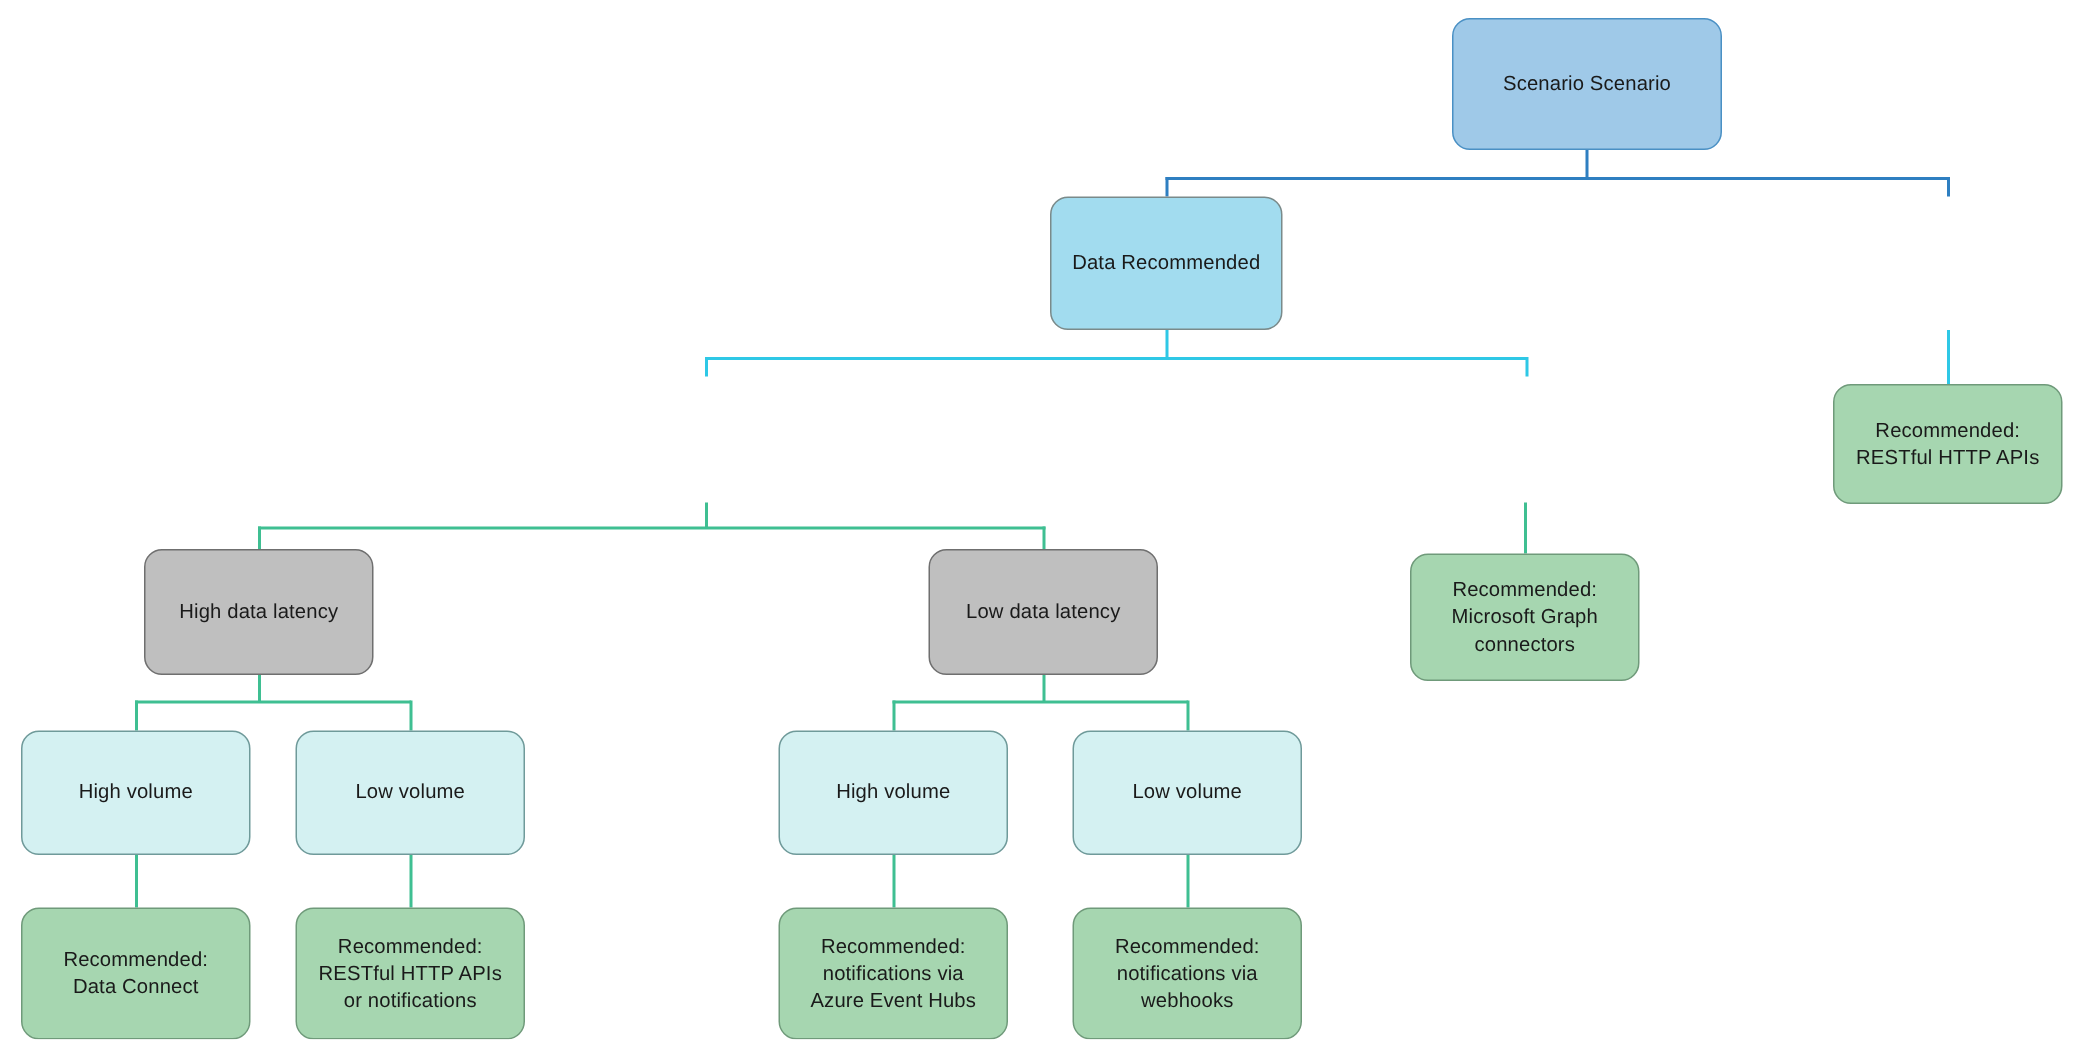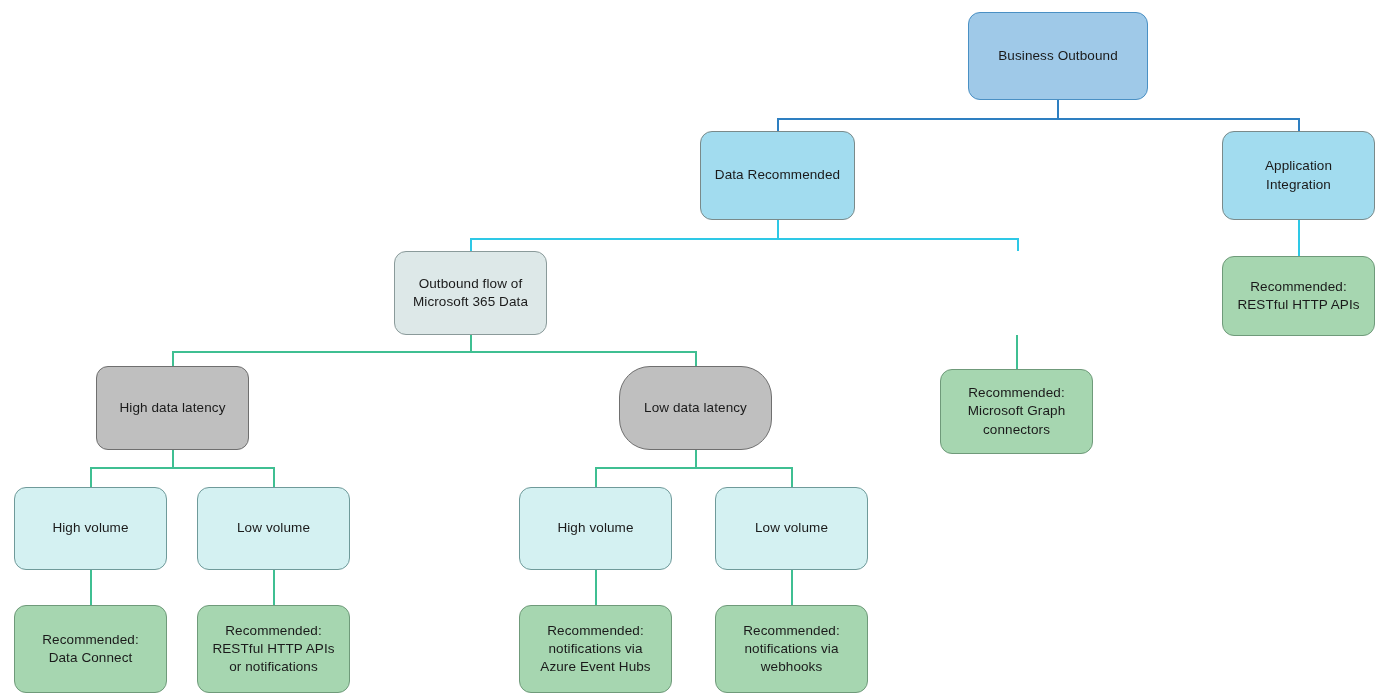--- a/index.html
+++ b/index.html
@@ -84,54 +84,46 @@
   <div class="conn h c-green" style="left:595px; top:467px; width:197px;"></div>
   <div class="conn v c-green" style="left:595px; top:467px; height:20px;"></div>
   <div class="conn v c-green" style="left:791px; top:467px; height:20px;"></div>
 
   <div class="conn v c-green" style="left:90px; top:570px; height:35px;"></div>
   <div class="conn v c-green" style="left:273px; top:570px; height:35px;"></div>
   <div class="conn v c-green" style="left:595px; top:570px; height:35px;"></div>
   <div class="conn v c-green" style="left:791px; top:570px; height:35px;"></div>
 
   <div class="node fill-root" style="left:968px; top:12px; width:180px; height:88px;">
-    <span class="label">Business Outbound</span>
+    <span class="label">Scenario Scenario</span>
   </div>
 
   <div class="node fill-branch" style="left:700px; top:131px; width:155px; height:89px;">
     <span class="label">Data Recommended</span>
   </div>
 
-  <div class="node fill-branch" style="left:1222px; top:131px; width:153px; height:89px;">
-    <span class="label">Application
-Integration</span>
-  </div>
 
-  <div class="node fill-pale" style="left:394px; top:251px; width:153px; height:84px;">
-    <span class="label">Outbound flow of
-Microsoft 365 Data</span>
-  </div>
 
 
   <div class="node fill-green" style="left:1222px; top:256px; width:153px; height:80px;">
     <span class="label">Recommended:
 RESTful HTTP APIs</span>
   </div>
 
   <div class="node fill-green" style="left:940px; top:369px; width:153px; height:85px;">
     <span class="label">Recommended:
 Microsoft Graph
 connectors</span>
   </div>
 
   <div class="node fill-gray" style="left:96px; top:366px; width:153px; height:84px;">
     <span class="label">High data latency</span>
   </div>
 
-  <div class="node fill-gray" style="left:619px; top:366px; width:153px; height:84px;border-radius:31px;">
+  <div class="node fill-gray" style="left:619px; top:366px; width:153px; height:84px;">
     <span class="label">Low data latency</span>
   </div>
 
   <div class="node fill-cyan" style="left:14px; top:487px; width:153px; height:83px;">
     <span class="label">High volume</span>
   </div>
 
   <div class="node fill-cyan" style="left:197px; top:487px; width:153px; height:83px;">
     <span class="label">Low volume</span>
   </div>

